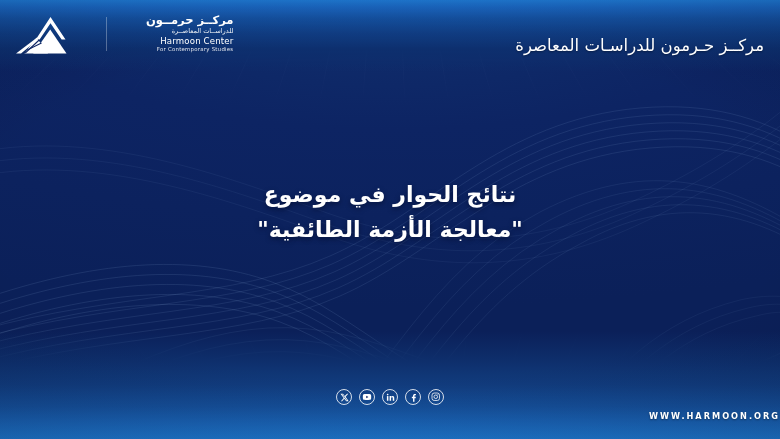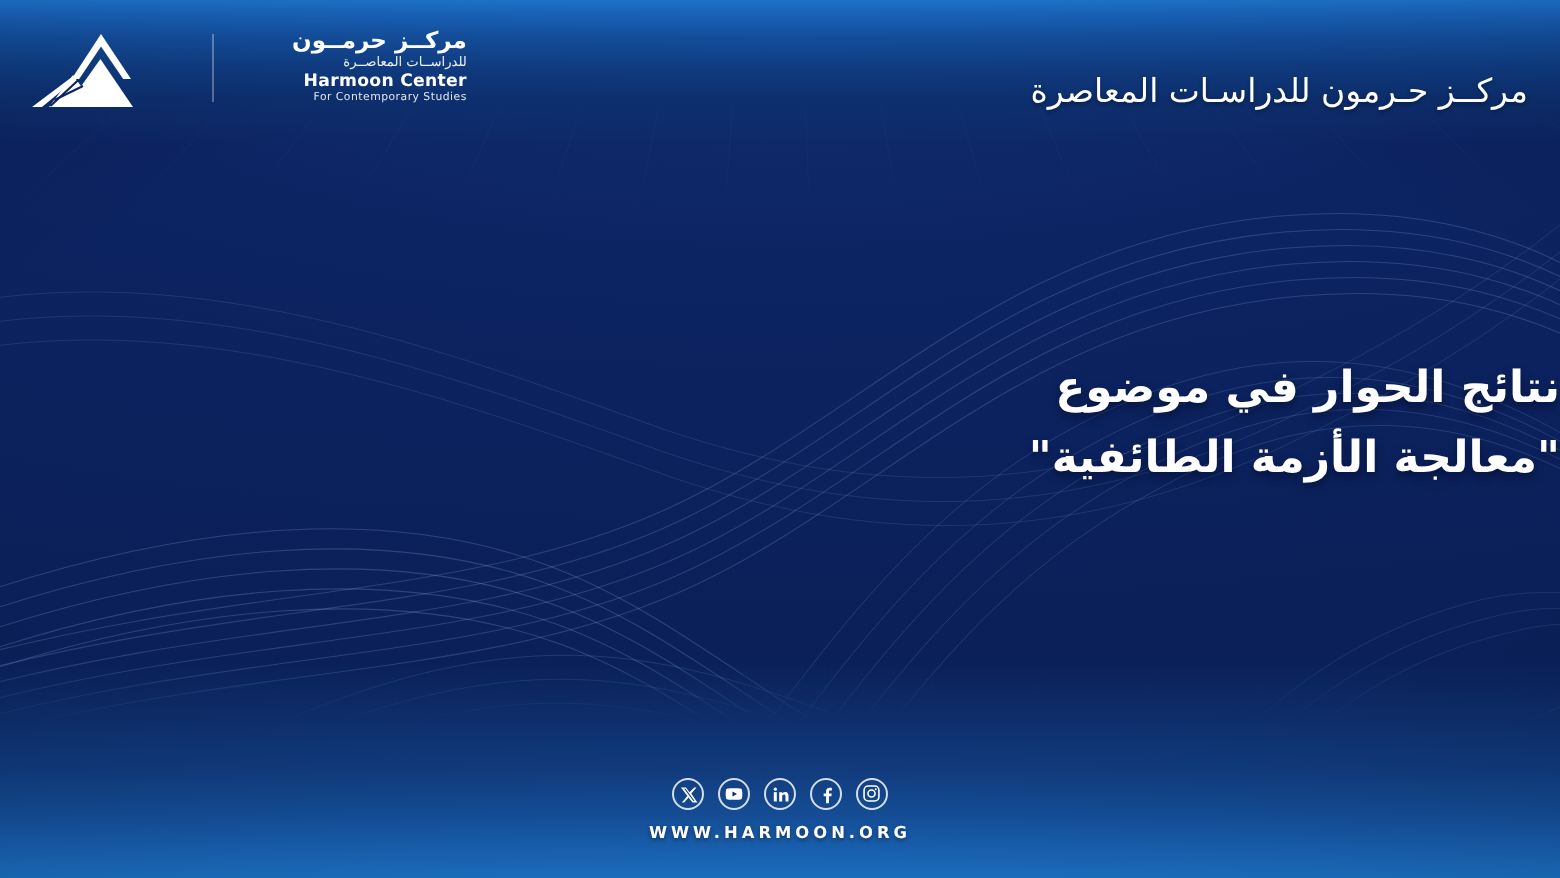--- a/index.html
+++ b/index.html
@@ -105,21 +105,21 @@
     font-size: 6.6px;
     font-weight: 400;
     letter-spacing: 0.2px;
     opacity: 0.93;
     white-space: nowrap;
     margin-top: 0.5px;
   }
   .logo-en1 {
     direction: ltr;
     font-size: 8.6px;
-    font-weight: 700;
+    font-weight: 400;
     letter-spacing: 0.15px;
     margin-top: 2.5px;
     white-space: nowrap;
   }
   .logo-en2 {
     direction: ltr;
     font-size: 5.4px;
     font-weight: 400;
     letter-spacing: 0.25px;
     opacity: 0.88;
@@ -137,20 +137,21 @@
     white-space: nowrap;
     text-shadow: 0 1px 2px rgba(0,0,0,0.35);
     margin-top: 22px;
   }
 
   
   .title-wrap {
     position: absolute;
     left: 0; right: 0;
     top: 178px;
+    text-align: center;
     color: #ffffff;
   }
   .title-line {
     font-size: 22px;
     font-weight: 700;
     line-height: 1.58;
     letter-spacing: 0.2px;
     white-space: nowrap;
     text-shadow: 0 2px 5px rgba(2,10,34,0.55);
   }
@@ -181,20 +182,21 @@
     box-sizing: border-box;
   }
   .social-icon svg { display: block; }
   .site-url {
     color: #ffffff;
     font-size: 8.2px;
     font-weight: 700;
     letter-spacing: 2.0px;
     white-space: nowrap;
     text-shadow: 0 1px 2px rgba(0,0,0,0.4);
+    text-align: right;
   }
 </style>
 </head>
 <body>
 
 <div id="slide">
 
   <div class="bg-base"></div>
 
   <svg class="bg-svg" viewBox="0 0 780 439" preserveAspectRatio="none" aria-hidden="true">

